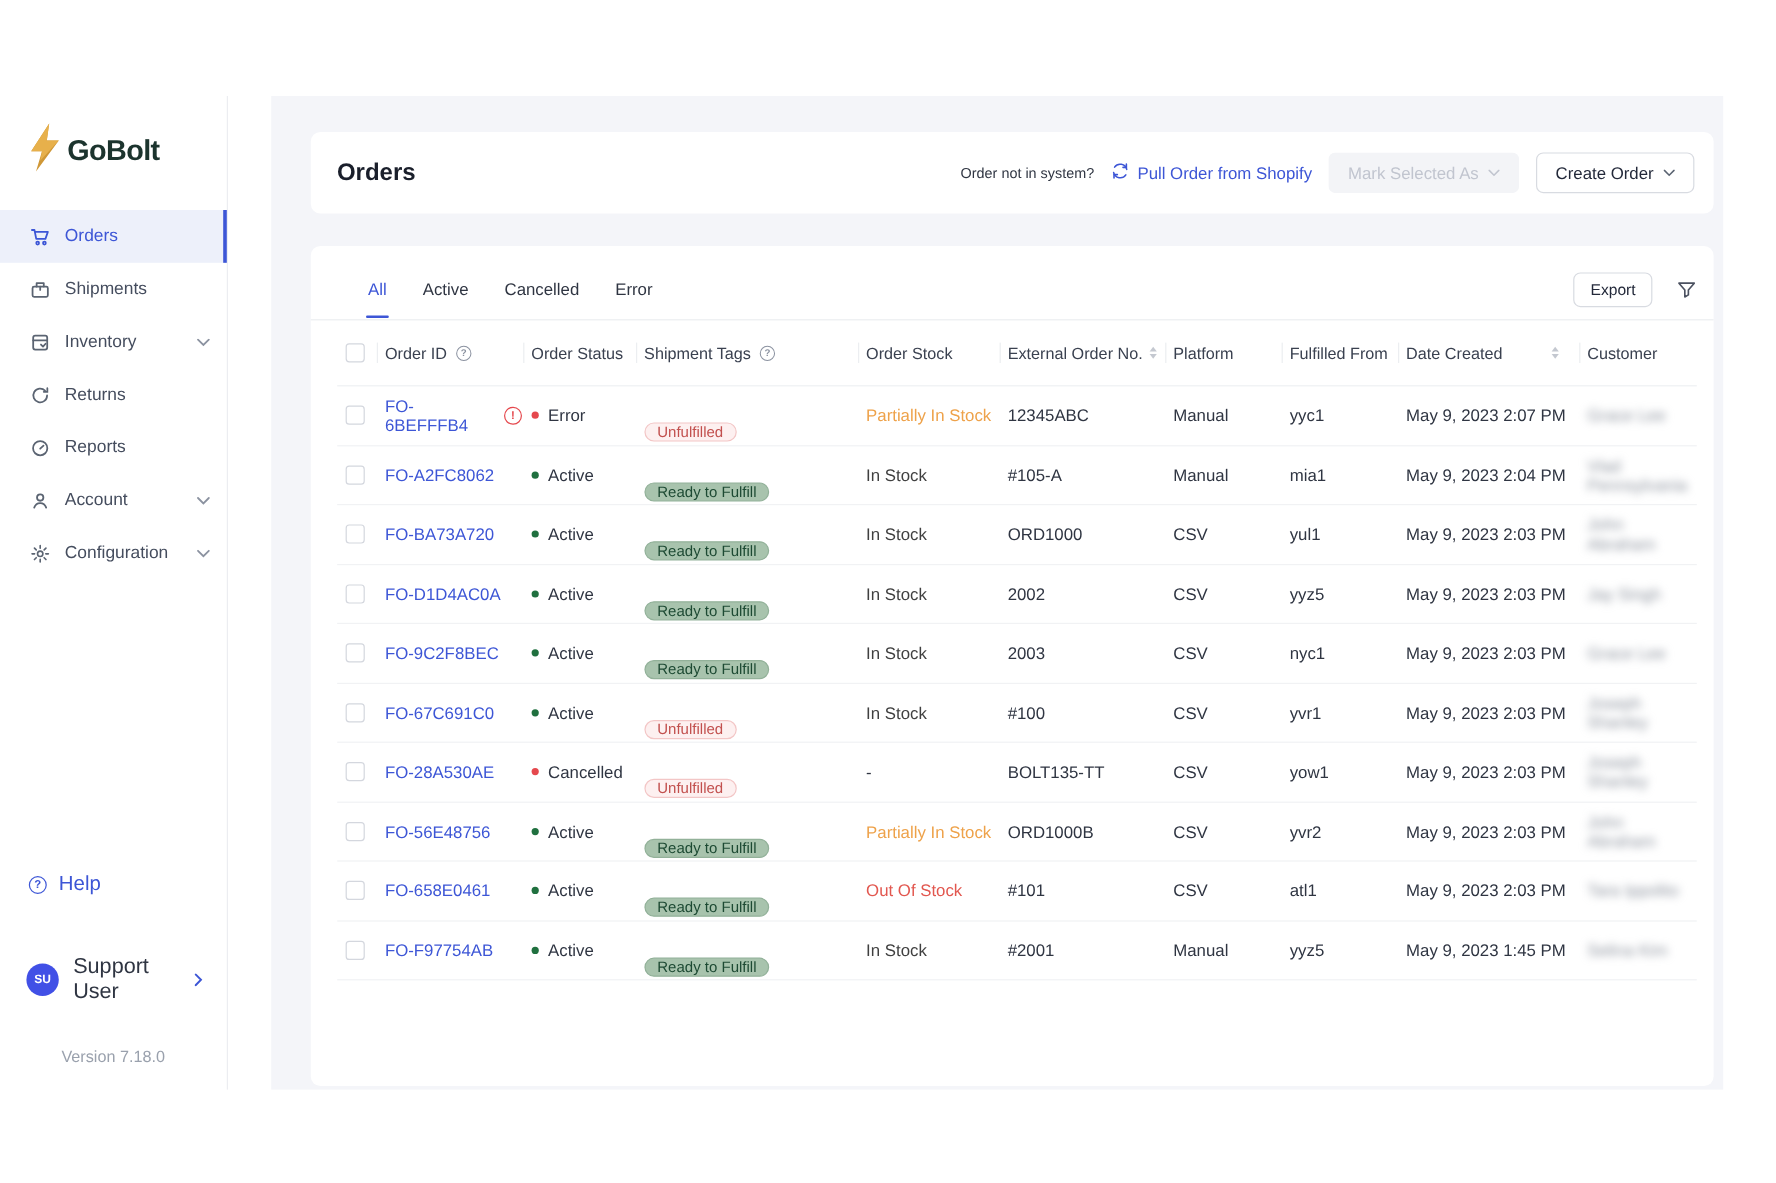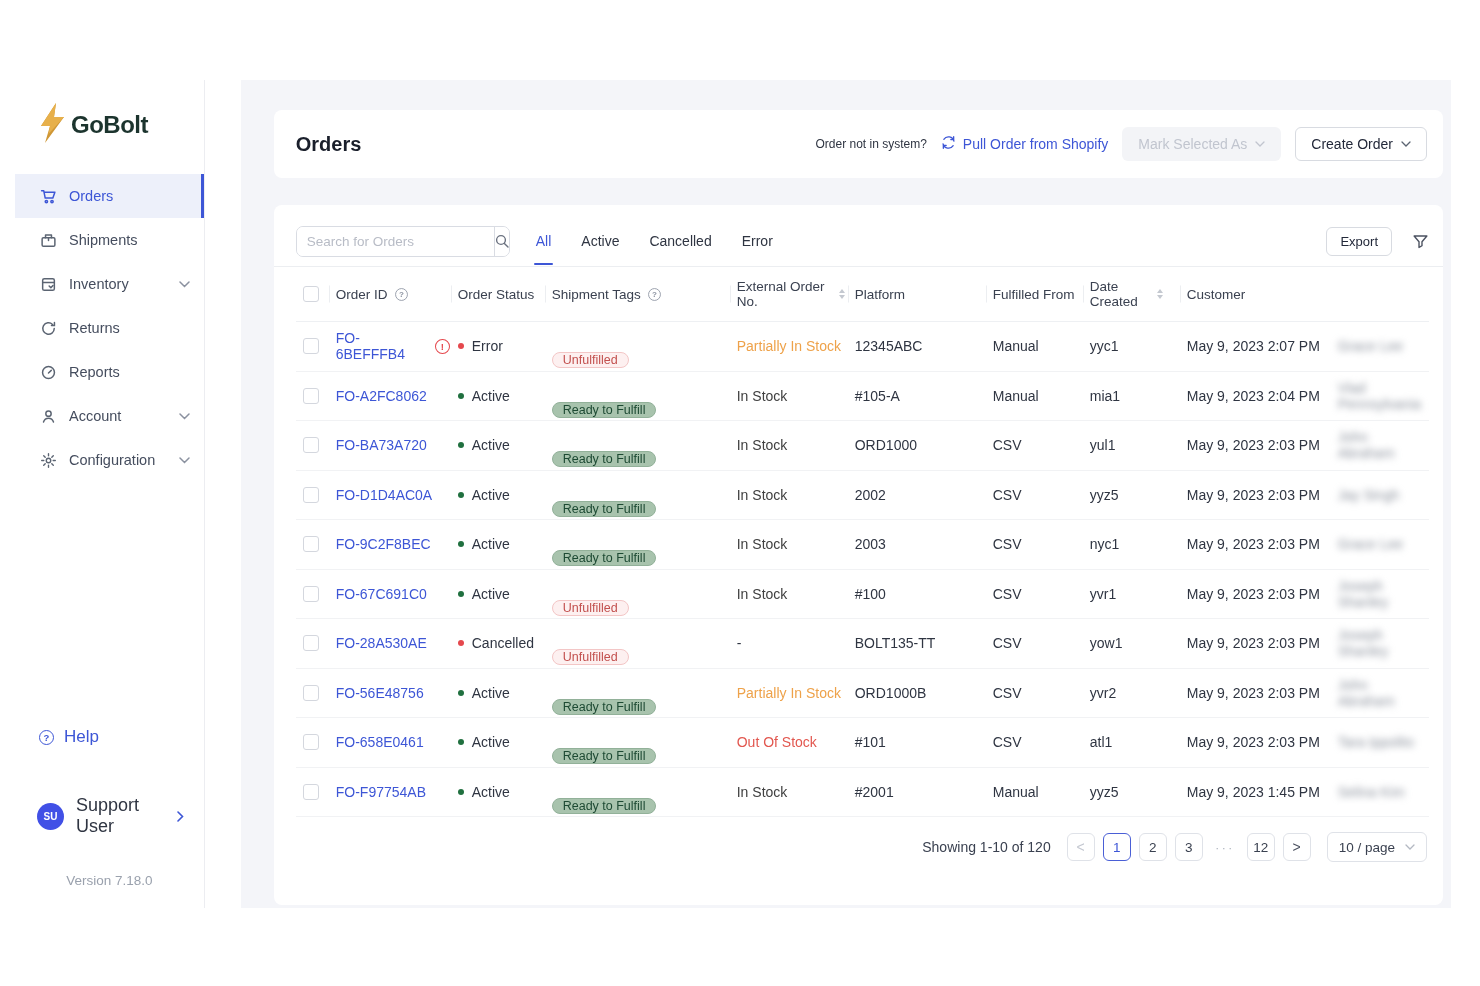--- a/index.html
+++ b/index.html
@@ -1,17 +1,17 @@
 <!DOCTYPE html>
 <html><head>
 <meta charset="utf-8">
 <style>
   * { margin:0; padding:0; box-sizing:border-box; }
   html,body { width:1480px; height:986px; background:#ffffff; font-family:"Liberation Sans", sans-serif; overflow:hidden; }
-  .app { position:absolute; top:80px; left:15px; width:1436px; height:828px; display:flex;gap:36px; }
+  .app { position:absolute; top:80px; left:0; width:1436px; height:828px; display:flex;gap:36px; }
 
   
   .sidebar { width:213px; background:#fff; border-right:1px solid #ecedf1; display:flex; flex-direction:column; height:828px; }
   .logo { display:flex; align-items:center; gap:4px; padding:22px 0 26px 22px; }
   .logo-text { font-size:24px; font-weight:700; color:#1c342e; letter-spacing:-0.5px; }
   .nav { display:flex; flex-direction:column; }
   .nav-item { position:relative; display:flex; align-items:center; gap:12px; height:44px; padding:0 14px 0 24px; cursor:pointer; color:#454d5e; }
   .nav-item .nav-icon { width:18px; height:18px; display:flex; align-items:center; justify-content:center; color:#5b6472; }
   .nav-item .nav-label { font-size:14.5px; font-weight:500; flex:1; }
   .nav-item .nav-chevron { color:#8b92a0; display:flex; }
@@ -261,29 +261,20 @@
           <span>Create Order</span>
           <svg class="chev-svg" width="10" height="6" viewBox="0 0 10 6">
               <path d="M1 1l4 4 4-4" stroke="#5b6472" stroke-width="1.3" fill="none" stroke-linecap="round"></path>
             </svg>
         </button>
       </div>
     </div>
 
     <div class="table-card">
       <div class="toolbar">
-        <div class="search-box">
-          <input class="search-input" placeholder="Search for Orders" style="">
-          <span class="search-btn">
-            <svg width="14" height="14" viewBox="0 0 14 14" fill="none" stroke="#6b7280" stroke-width="1.4">
-                <circle cx="6" cy="6" r="4.4"></circle>
-                <path d="M9.4 9.4L13 13" stroke-linecap="round"></path>
-              </svg>
-          </span>
-        </div>
         <div class="tabs">
             <span class="tab active">All</span>
             <span class="tab">Active</span>
             <span class="tab">Cancelled</span>
             <span class="tab">Error</span>
           </div>
         <div class="toolbar-right">
           <button class="btn btn-default btn-export">
             <span>Export</span>
           </button>
@@ -304,20 +295,23 @@
             <span class="qcircle hq">?</span>
           </div>
           <div class="hcell">
             <span>Order Status</span>
           </div>
           <div class="hcell">
             <span>Shipment Tags</span>
             <span class="qcircle hq">?</span>
           </div>
           <div class="hcell">
+            <span>Order Stock</span>
+          </div>
+          <div class="hcell">
             <span>External Order No.</span>
             <span class="sorter">
               <i class="up"></i>
               <i class="down"></i>
             </span>
           </div>
           <div class="hcell">
             <span>Platform</span>
           </div>
           <div class="hcell">
@@ -560,36 +554,16 @@
             </div>
     <div class="cell c-stock stock-in">In Stock</div>
     <div class="cell c-ext">#2001</div>
     <div class="cell c-platform">Manual</div>
     <div class="cell c-from">yyz5</div>
     <div class="cell c-date">May 9, 2023 1:45 PM</div>
     <div class="cell c-customer">Selina Kim</div>
   </div>
 </div>
 
-      <div class="pager-row">
-        <span class="pager-summary">Showing 1-10 of 120</span>
-        <span class="pg arrow">&lt;</span>
-        <span id="pages" style="display:flex;gap:8px;">
-            <span class="pg active">1</span>
-            <span class="pg">2</span>
-            <span class="pg">3</span>
-            <span class="pg dots">···</span>
-            <span class="pg">12</span>
-          </span>
-        <span class="pg arrow" style="color:#4b5160;">&gt;</span>
-        <span class="page-size">
-          <span>10 / page</span>
-          <span class="chev">
-            <svg class="chev-svg" width="10" height="6" viewBox="0 0 10 6">
-                <path d="M1 1l4 4 4-4" stroke="currentColor" stroke-width="1.3" fill="none" stroke-linecap="round"></path>
-              </svg>
-          </span>
-        </span>
-      </div>
     </div>
 
   </main>
 </div>
 
 </body></html>

